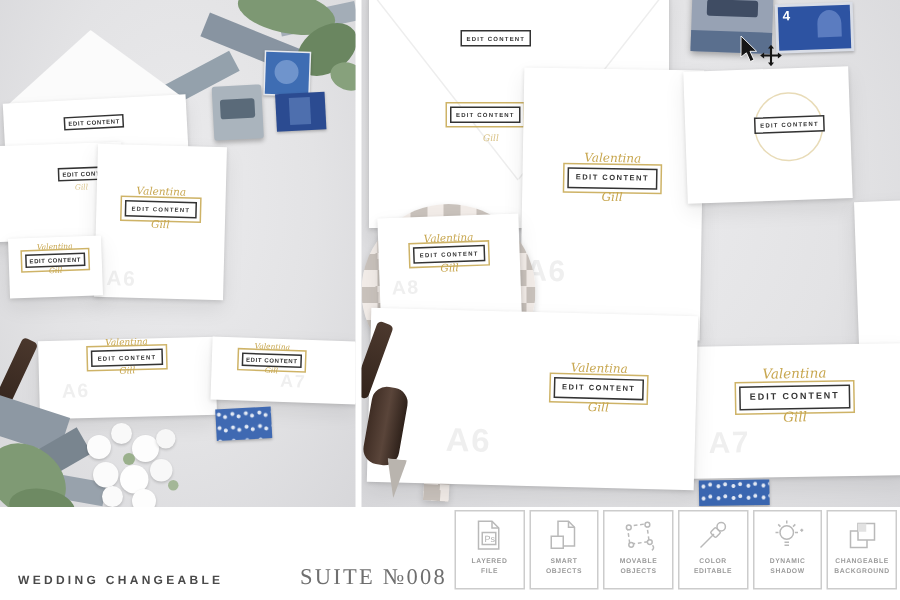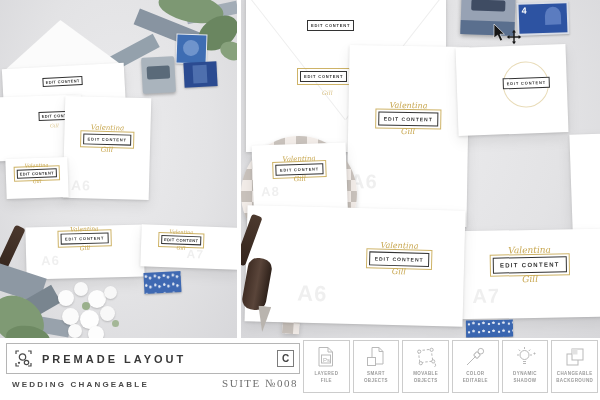--- a/index.html
+++ b/index.html
@@ -29,21 +29,21 @@
   .stampP{position:absolute;box-shadow:0 1px 2px rgba(0,0,0,.25);}
   
   #footer{position:absolute;left:0;top:338px;width:600px;height:62px;background:#fff;}
   #brand-row{position:absolute;left:6px;top:5px;width:292px;height:29px;border:1px solid #b5b5b5;
              display:flex;align-items:center;background:#fff;}
   #brand-title{font-size:11px;font-weight:700;letter-spacing:3px;color:#383838;margin-left:8px;flex:1;}
   #c-badge{width:15px;height:15px;border:1px solid #7c7c7c;display:flex;align-items:center;justify-content:center;
            font-size:10px;font-weight:700;color:#444;margin-right:5px;flex:none;}
   #sub-row{position:absolute;left:12px;width:286px;top:39px;display:flex;justify-content:space-between;align-items:baseline;}
   #collection-label{font-size:8px;font-weight:700;letter-spacing:2.2px;color:#4a4a4a;}
-  #suite-label{font-family:"Liberation Serif",serif;font-size:11px;letter-spacing:1.5px;color:#6f6f6f;text-align:center;}
+  #suite-label{font-family:"Liberation Serif",serif;font-size:15px;letter-spacing:1.5px;color:#6f6f6f;text-align:center;}
   #features{position:absolute;left:303px;top:2px;width:295px;height:53px;display:flex;gap:3px;}
   .feat{flex:1;border:1px solid #ccc;display:flex;flex-direction:column;align-items:center;
         justify-content:flex-start;padding-top:4px;background:#fff;}
   .feat svg{flex:none;}
   .featlbl{font-size:4.5px;letter-spacing:.4px;color:#9b9b9b;font-weight:700;text-align:center;line-height:1.5;margin-top:2px;}
 </style>
 </head>
 <body>
 
 <div id="page">
@@ -218,30 +218,20 @@
           <path d="M21 20.2 l-2 -2.6 h4 z" stroke="none"></path>
         <path d="M13.8 13 l2.6 -2 v4 z" stroke="none"></path>
           <path d="M28.2 13 l-2.6 -2 v4 z" stroke="none"></path>
       </g>
     </svg>
 
     <div class="stampP" style="left:225px;top:320px;width:47px;height:17px;background:#3a66b0;transform:rotate(-1deg);background-image:radial-gradient(circle at 30% 50%, rgba(255,255,255,.85) 1px, transparent 1.6px),radial-gradient(circle at 75% 35%, rgba(255,255,255,.85) 1px, transparent 1.6px);background-size:10px 8px;"></div>
   </div>
 
   <div id="footer">
-    <div id="brand-row">
-      <svg width="21" height="21" viewBox="0 0 21 21" style="margin-left:6px;" fill="none" stroke="#4a4a4a" stroke-width="1.2">
-        <path d="M3 6 V3 H6 M15 3 H18 V6 M18 15 V18 H15 M6 18 H3 V15"></path>
-        <circle cx="9.5" cy="9" r="3.2"></circle>
-        <circle cx="13.5" cy="14.5" r="2.2"></circle>
-        <circle cx="6" cy="14.8" r="1.1" fill="#4a4a4a" stroke="none"></circle>
-      </svg>
-      <div id="brand-title">PREMADE LAYOUT</div>
-      <div id="c-badge">C</div>
-    </div>
     <div id="sub-row">
       <span id="collection-label">WEDDING CHANGEABLE</span>
       <span id="suite-label">SUITE №008</span>
     </div>
 
     <div id="features">
       <div class="feat">
         <svg width="24" height="24" viewBox="0 0 24 24" fill="none" stroke="#b9b9b9" stroke-width="1">
           <path d="M5 2.5 H14 L18.5 7 V21 H5 Z"></path>
             <path d="M14 2.5 V7 H18.5"></path>

